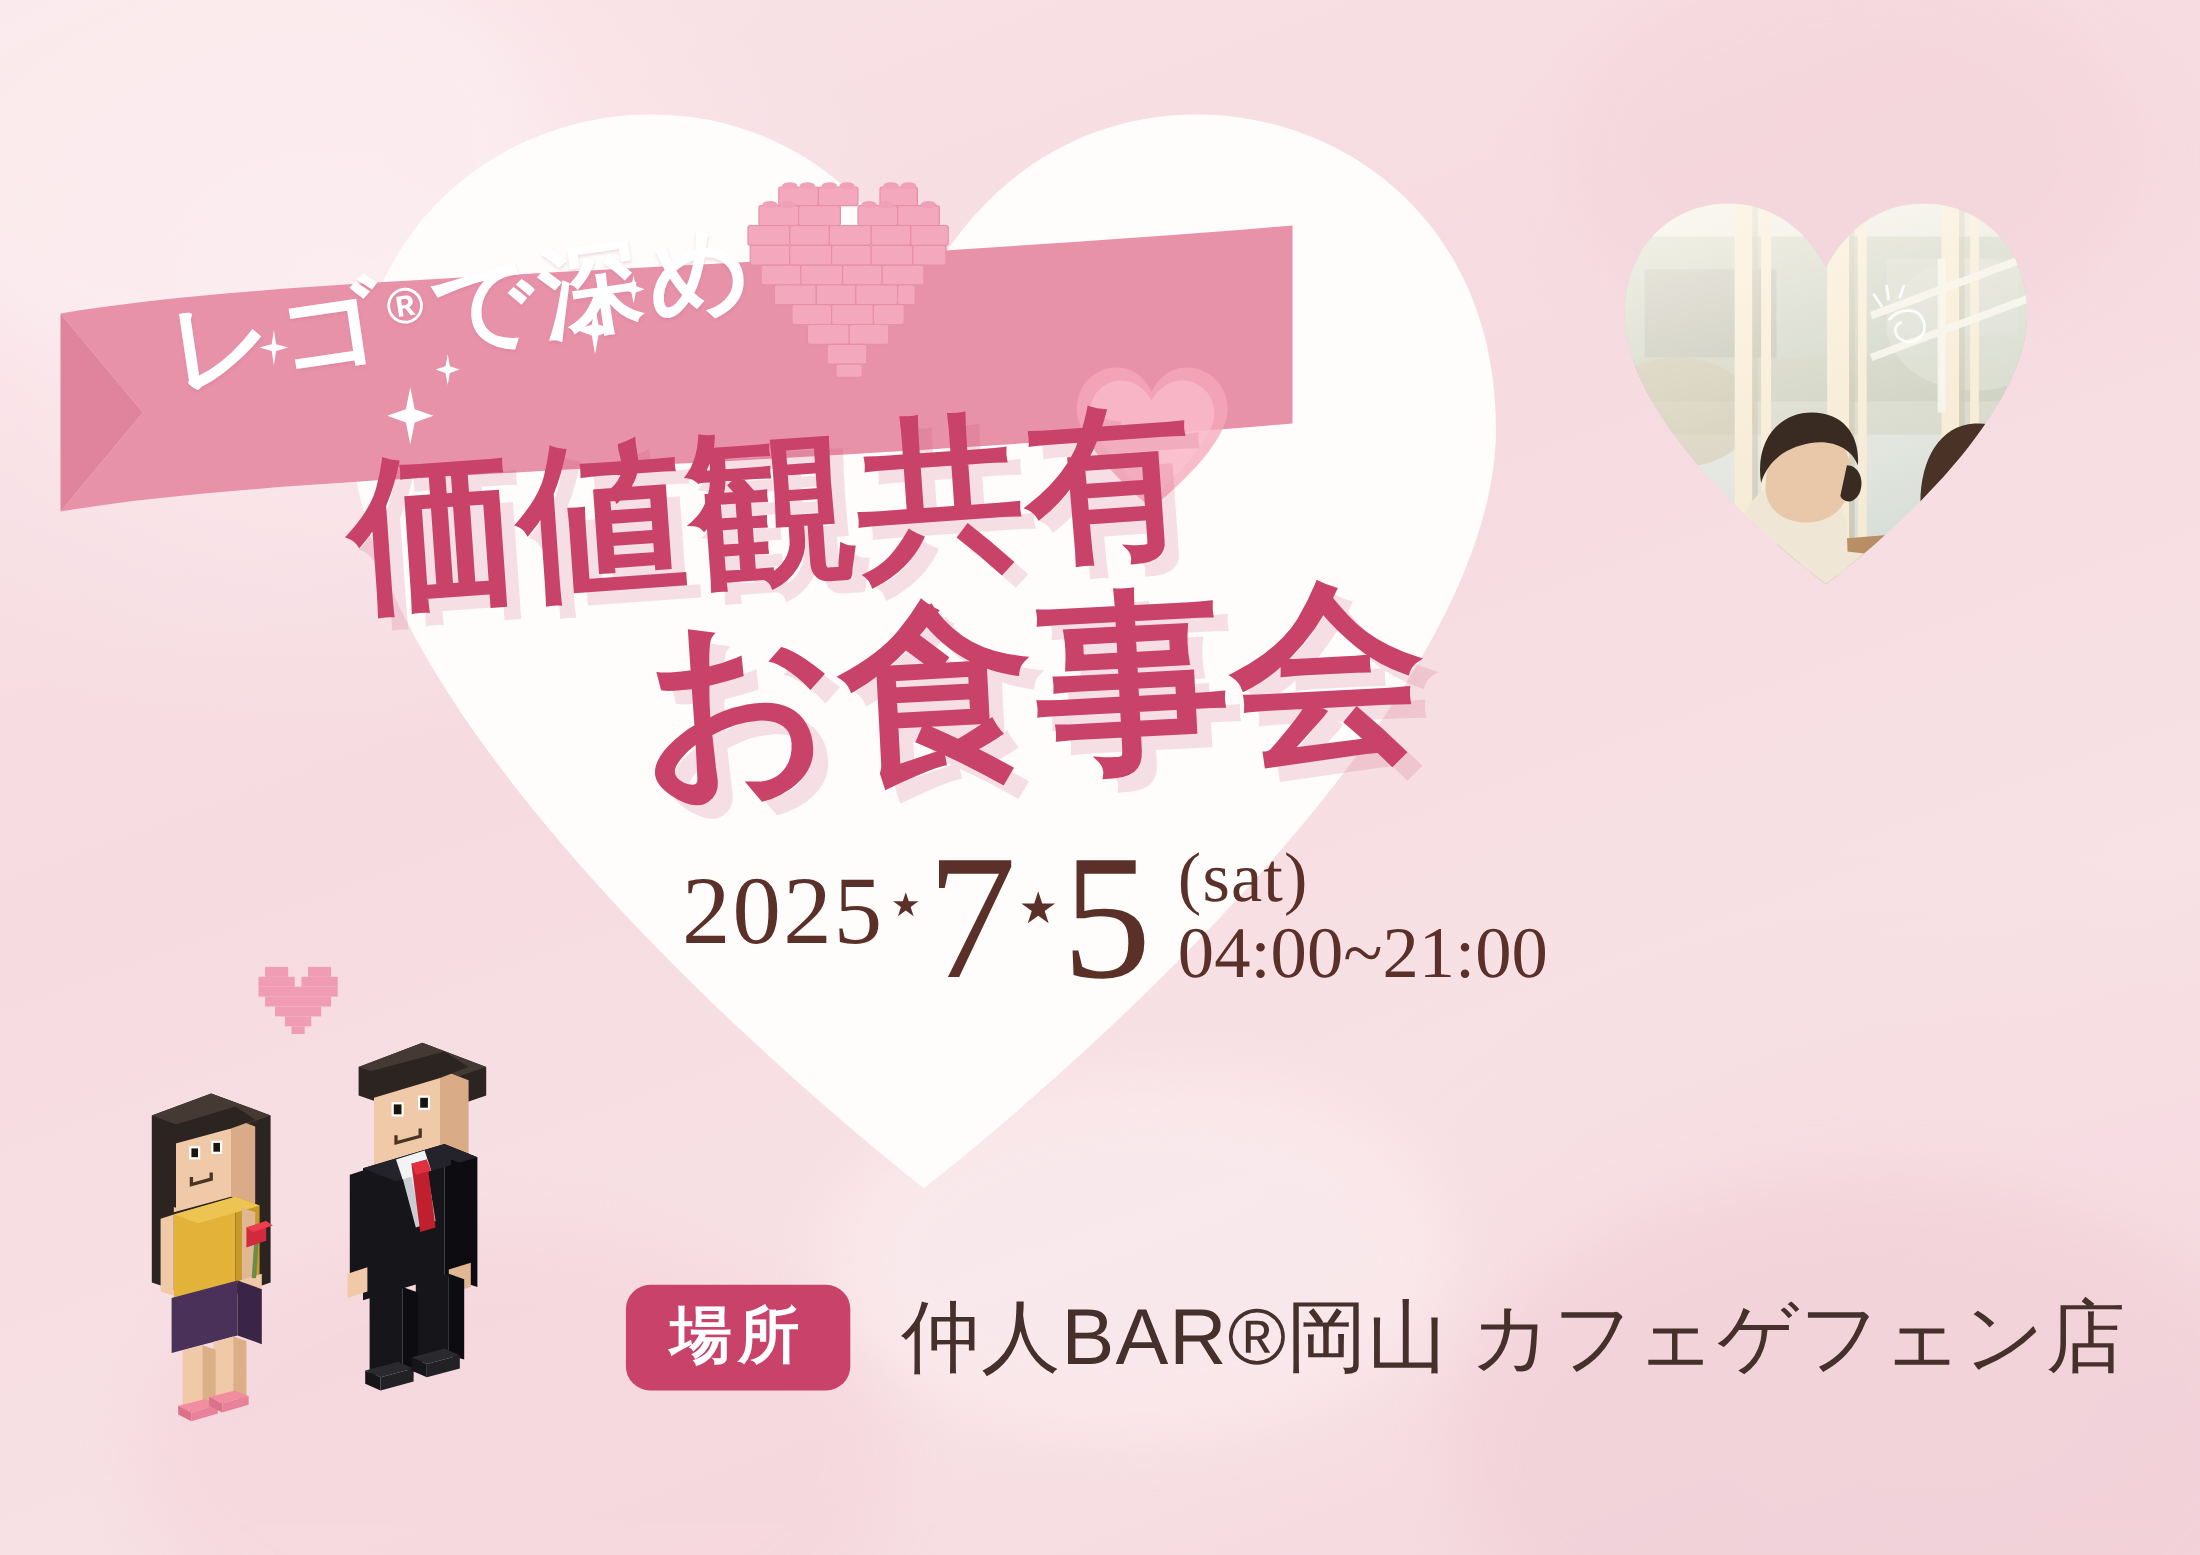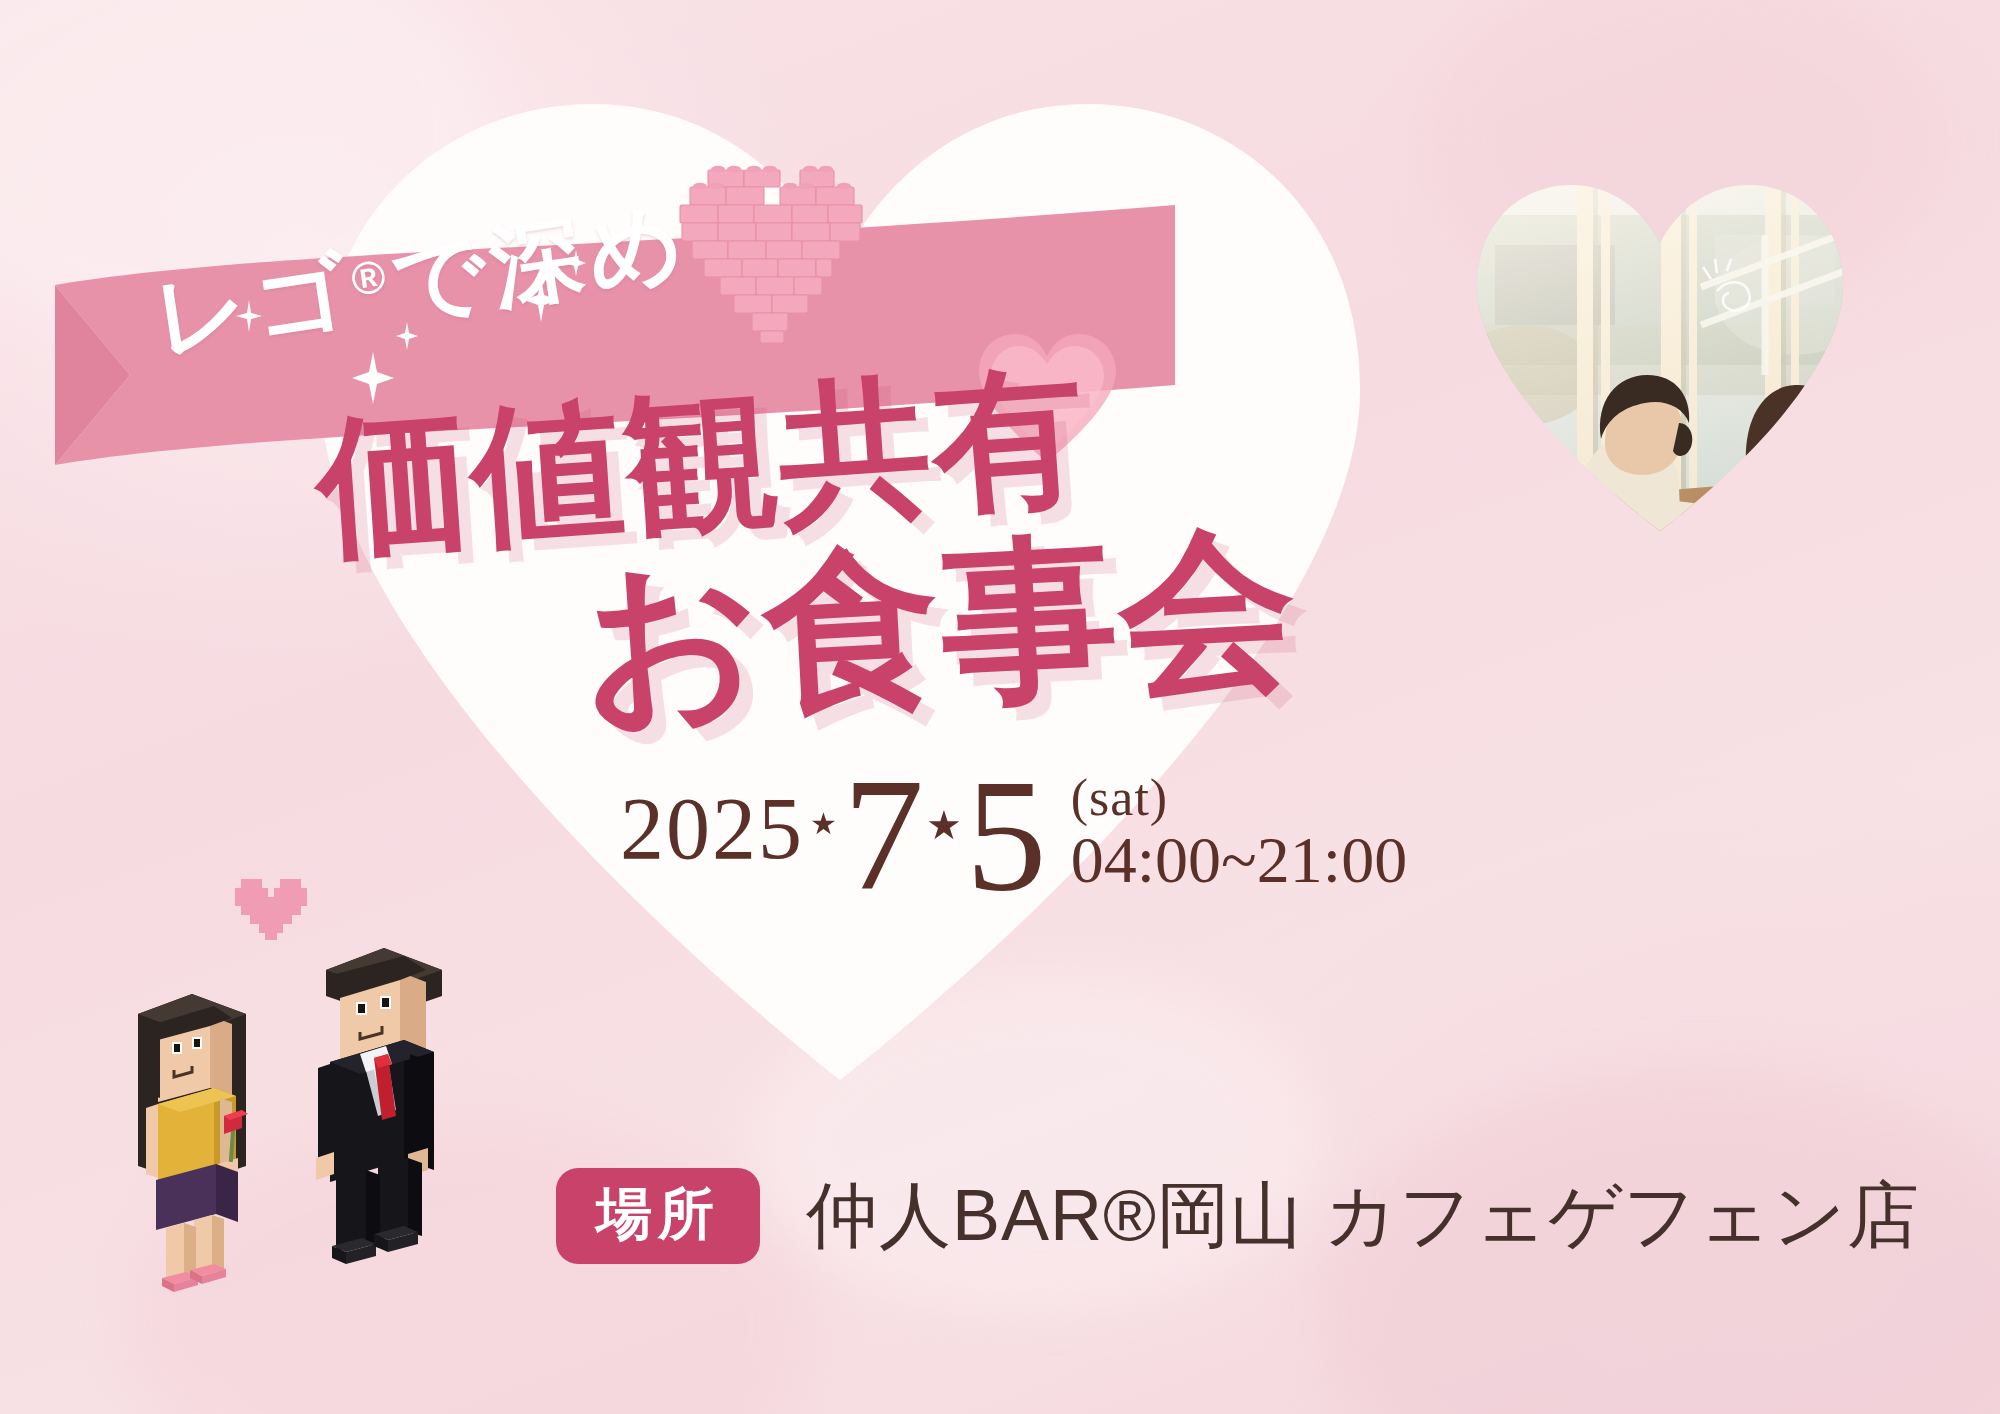--- a/index.html
+++ b/index.html
@@ -91,25 +91,25 @@
     position:absolute; left:620px; top:760px;
     display:flex; align-items:center;
     color:#5a3028;
     font-family:"Liberation Serif", serif;
   }
   .yr { font-size:88px; line-height:1; letter-spacing:2px; padding-bottom:12px;}
   .star-sm { font-size:30px; padding:0 6px 24px 6px; }
   .md { font-size:162px; line-height:.93; letter-spacing:-2px;}
   .star-md { font-size:40px; padding:0 4px 20px 4px; }
   .right-stack { display:flex; flex-direction:column; margin-left:26px; padding-bottom:4px;}
-  .sat { font-size:52px; line-height:1.04; letter-spacing:1px;}
+  .sat { font-size:64px; line-height:1.04; letter-spacing:1px;}
   .time { font-size:66px; line-height:1.06; letter-spacing:0px; white-space:nowrap;}
 
   
-  .venue-row { position:absolute; left:556px; top:1168px; display:flex; align-items:flex-start; }
+  .venue-row { position:absolute; left:569px; top:1168px; display:flex; align-items:flex-start; }
   .venue-badge {
     background:#c8426a; color:#fff;
     font-size:56px; font-weight:700;
     padding:18px 40px 22px 40px;
     border-radius:22px;
     letter-spacing:6px;
     line-height:1;
   }
   .venue-name {
     margin-left:46px;

